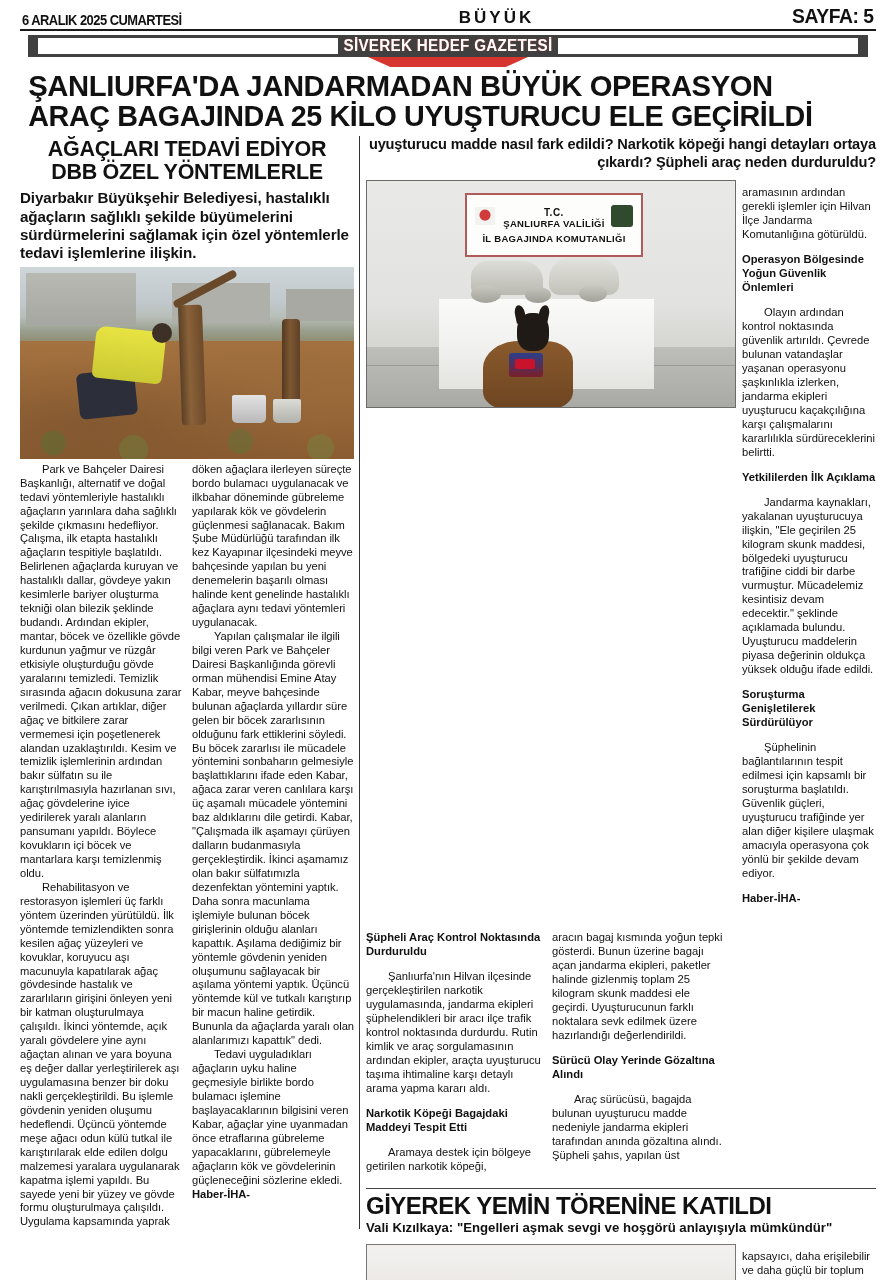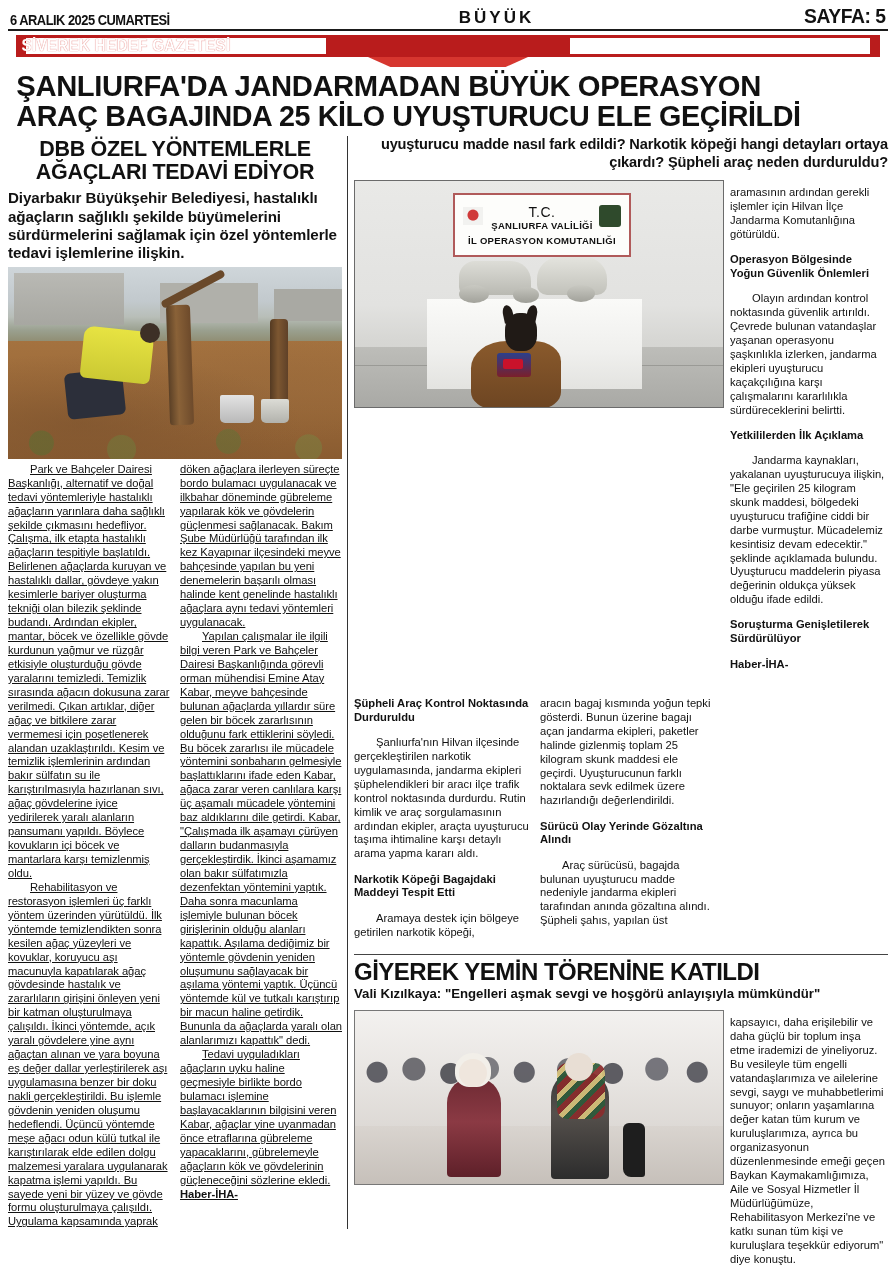--- a/index.html
+++ b/index.html
@@ -13,21 +13,21 @@
     height: 1280px;
     font-family: "Liberation Sans", sans-serif;
     color: #111111;
     overflow: hidden;
     position: relative;
   }
   .page {
     width: 896px;
     height: 1280px;
     box-sizing: border-box;
-    padding: 0 8px;
+    padding: 0 20px;
     position: relative;
   }
 
   
   .topbar {
     display: flex;
     align-items: flex-end;
     justify-content: space-between;
     height: 26px;
     padding: 2px 2px 0 2px;
@@ -66,23 +66,24 @@
     position: relative;
     height: 30px;
     margin-top: 4px;
   }
   .banner {
     position: absolute;
     left: 8px;
     right: 8px;
     top: 0;
     height: 22px;
-    background: #b91c1c;
+    background: #404040;
     display: flex;
     align-items: center;
+    justify-content: center;
   }
   .banner-left-white,
   .banner-right-white {
     position: absolute;
     top: 3px;
     height: 16px;
     background: #ffffff;
   }
   .banner-left-white { left: 10px; width: 300px; }
   .banner-right-white { right: 10px; width: 300px; }
@@ -231,21 +232,20 @@
     background:
       radial-gradient(circle at 10% 50%, rgba(90,110,50,.55) 0 12px, transparent 13px),
       radial-gradient(circle at 34% 70%, rgba(110,125,60,.5) 0 14px, transparent 15px),
       radial-gradient(circle at 66% 45%, rgba(95,115,55,.5) 0 12px, transparent 13px),
       radial-gradient(circle at 90% 65%, rgba(120,130,65,.5) 0 13px, transparent 14px);
   }
 
   .body-cols2 {
     display: flex;
     margin-top: 4px;
-    text-decoration: underline;
   }
   .body-cols2 > .bc {
     width: 50%;
     box-sizing: border-box;
     font-size: 11.2px;
     line-height: 1.245;
     text-align: left;
     letter-spacing: -0.05px;
   }
   .body-cols2 > .bc:first-child { padding-right: 5px; }
@@ -276,21 +276,21 @@
     box-sizing: border-box;
   }
   .j-wall { position: absolute; inset: 0; background: linear-gradient(180deg,#e9e9e7 0%, #e2e2e0 55%, #d7d7d4 70%, #c9c9c6 100%); }
   .j-floor { position: absolute; left:0; right:0; bottom:0; height: 60px; background: linear-gradient(180deg,#bdbdb9,#a9a9a5); }
   .j-floor:before { content:""; position:absolute; left:0; right:0; top:18px; height:1px; background:#9a9a96; }
   .j-sign {
     position: absolute; left: 98px; top: 12px; width: 178px; height: 64px;
     background: #fdfdfb; border: 2px solid #b05a5a; box-sizing: border-box;
     display: flex; flex-direction: column; align-items: center; justify-content: center;
   }
-  .j-sign .s1 { font-size: 14px; font-weight: 400; letter-spacing: .5px; }
+  .j-sign .s1 { font-size: 10px; font-weight: 700; letter-spacing: .5px; }
   .j-sign .s2 { font-size: 9.5px; font-weight: 700; letter-spacing: .3px; }
   .j-sign .s3 { font-size: 9.5px; font-weight: 700; letter-spacing: .3px; margin-top: 4px; }
   .j-emblem-l { position:absolute; left: 8px; top: 12px; width: 20px; height: 18px;
     background: radial-gradient(circle at 50% 45%, #d03a3a 0 5px, transparent 6px), #f2f2f0; }
   .j-emblem-r { position:absolute; right: 8px; top: 10px; width: 22px; height: 22px; background:#2f4a2c; border-radius:3px; }
   .j-bag1 { position:absolute; left: 104px; top: 80px; width: 72px; height: 34px; background: linear-gradient(180deg,#ddddd7,#b9b9b2); border-radius: 16px 20px 8px 8px; }
   .j-bag2 { position:absolute; left: 182px; top: 76px; width: 70px; height: 38px; background: linear-gradient(180deg,#e4e4de,#c1c1ba); border-radius: 22px 22px 10px 10px; }
   .j-lump1 { position:absolute; left: 104px; top: 104px; width: 30px; height: 18px; background: linear-gradient(180deg,#c9c9c2,#a2a29b); border-radius: 50%; }
   .j-lump2 { position:absolute; left: 158px; top: 106px; width: 26px; height: 16px; background: linear-gradient(180deg,#c4c4bd,#9d9d96); border-radius: 50%; }
   .j-lump3 { position:absolute; left: 212px; top: 104px; width: 28px; height: 17px; background: linear-gradient(180deg,#c9c9c2,#a2a29b); border-radius: 50%; }
@@ -401,22 +401,22 @@
 
   <div class="mainhead">
     <div class="line line1">ŞANLIURFA'DA JANDARMADAN BÜYÜK OPERASYON</div>
     <div class="line line2">ARAÇ BAGAJINDA 25 KİLO UYUŞTURUCU ELE GEÇİRİLDİ</div>
   </div>
 
   <div class="columns">
 
     <div class="col-left">
       <div class="left-head">
+        <div>AĞAÇLARI TEDAVİ EDİYOR</div>
         <div>DBB ÖZEL YÖNTEMLERLE</div>
-        <div>AĞAÇLARI TEDAVİ EDİYOR</div>
       </div>
       <div class="left-lede">Diyarbakır Büyükşehir Belediyesi, hastalıklı ağaçların sağlıklı şekilde büyümelerini sürdürmelerini sağlamak için özel yöntemlerle tedavi işlemlerine ilişkin.</div>
 
       <div class="photo tree">
         <div class="tree-sky"></div>
         <div class="tree-bldg"></div>
         <div class="tree-ground"></div>
         <div class="tree-branch"></div>
         <div class="tree-trunk"></div>
         <div class="tree-trunk2"></div>
@@ -448,21 +448,21 @@
 
       <div class="main-top">
         <div class="photo jandarma">
           <div class="j-wall"></div>
           <div class="j-floor"></div>
           <div class="j-sign">
             <div class="j-emblem-l"></div>
             <div class="j-emblem-r"></div>
             <div class="s1">T.C.</div>
             <div class="s2">ŞANLIURFA VALİLİĞİ</div>
-            <div class="s3">İL OPERASYON KOMUTANLIĞI</div>
+            <div class="s3">İL BAGAJINDA KOMUTANLIĞI</div>
           </div>
           <div class="j-table"></div>
           <div class="j-bag1"></div>
           <div class="j-bag2"></div>
           <div class="j-lump1"></div>
           <div class="j-lump2"></div>
           <div class="j-lump3"></div>
           <div class="j-dog-body"></div>
           <div class="j-dog-vest"></div>
           <div class="j-dog-ear1"></div>
@@ -470,20 +470,21 @@
           <div class="j-dog-head"></div>
         </div>
 
         <div class="main-right-col">
           <p>aramasının ardından gerekli işlemler için Hilvan İlçe Jandarma Komutanlığına götürüldü.</p>
           <p class="sub">Operasyon Bölgesinde Yoğun Güvenlik Önlemleri</p>
           <p class="indent">Olayın ardından kontrol noktasında güvenlik artırıldı. Çevrede bulunan vatandaşlar yaşanan operasyonu şaşkınlıkla izlerken, jandarma ekipleri uyuşturucu kaçakçılığına karşı çalışmalarını kararlılıkla sürdüreceklerini belirtti.</p>
           <p class="sub">Yetkililerden İlk Açıklama</p>
           <p class="indent">Jandarma kaynakları, yakalanan uyuşturucuya ilişkin, "Ele geçirilen 25 kilogram skunk maddesi, bölgedeki uyuşturucu trafiğine ciddi bir darbe vurmuştur. Mücadelemiz kesintisiz devam edecektir." şeklinde açıklamada bulundu. Uyuşturucu maddelerin piyasa değerinin oldukça yüksek olduğu ifade edildi.</p>
           <p class="sub">Soruşturma Genişletilerek Sürdürülüyor</p>
+          <p class="indent">Şüphelinin bağlantılarının tespit edilmesi için kapsamlı bir soruşturma başlatıldı. Güvenlik güçleri, uyuşturucu trafiğinde yer alan diğer kişilere ulaşmak amacıyla operasyona çok yönlü bir şekilde devam ediyor.</p>
           <p class="byline">Haber-İHA-</p>
         </div>
       </div>
 
       <div class="main-bottom">
         <div class="mb-col c1">
           <p class="sub">Şüpheli Araç Kontrol Noktasında Durduruldu</p>
           <p class="indent">Şanlıurfa'nın Hilvan ilçesinde gerçekleştirilen narkotik uygulamasında, jandarma ekipleri şüphelendikleri bir aracı ilçe trafik kontrol noktasında durdurdu. Rutin kimlik ve araç sorgulamasının ardından ekipler, araçta uyuşturucu taşıma ihtimaline karşı detaylı arama yapma kararı aldı.</p>
           <p class="sub">Narkotik Köpeği Bagajdaki Maddeyi Tespit Etti</p>
           <p class="indent">Aramaya destek için bölgeye getirilen narkotik köpeği,</p>

